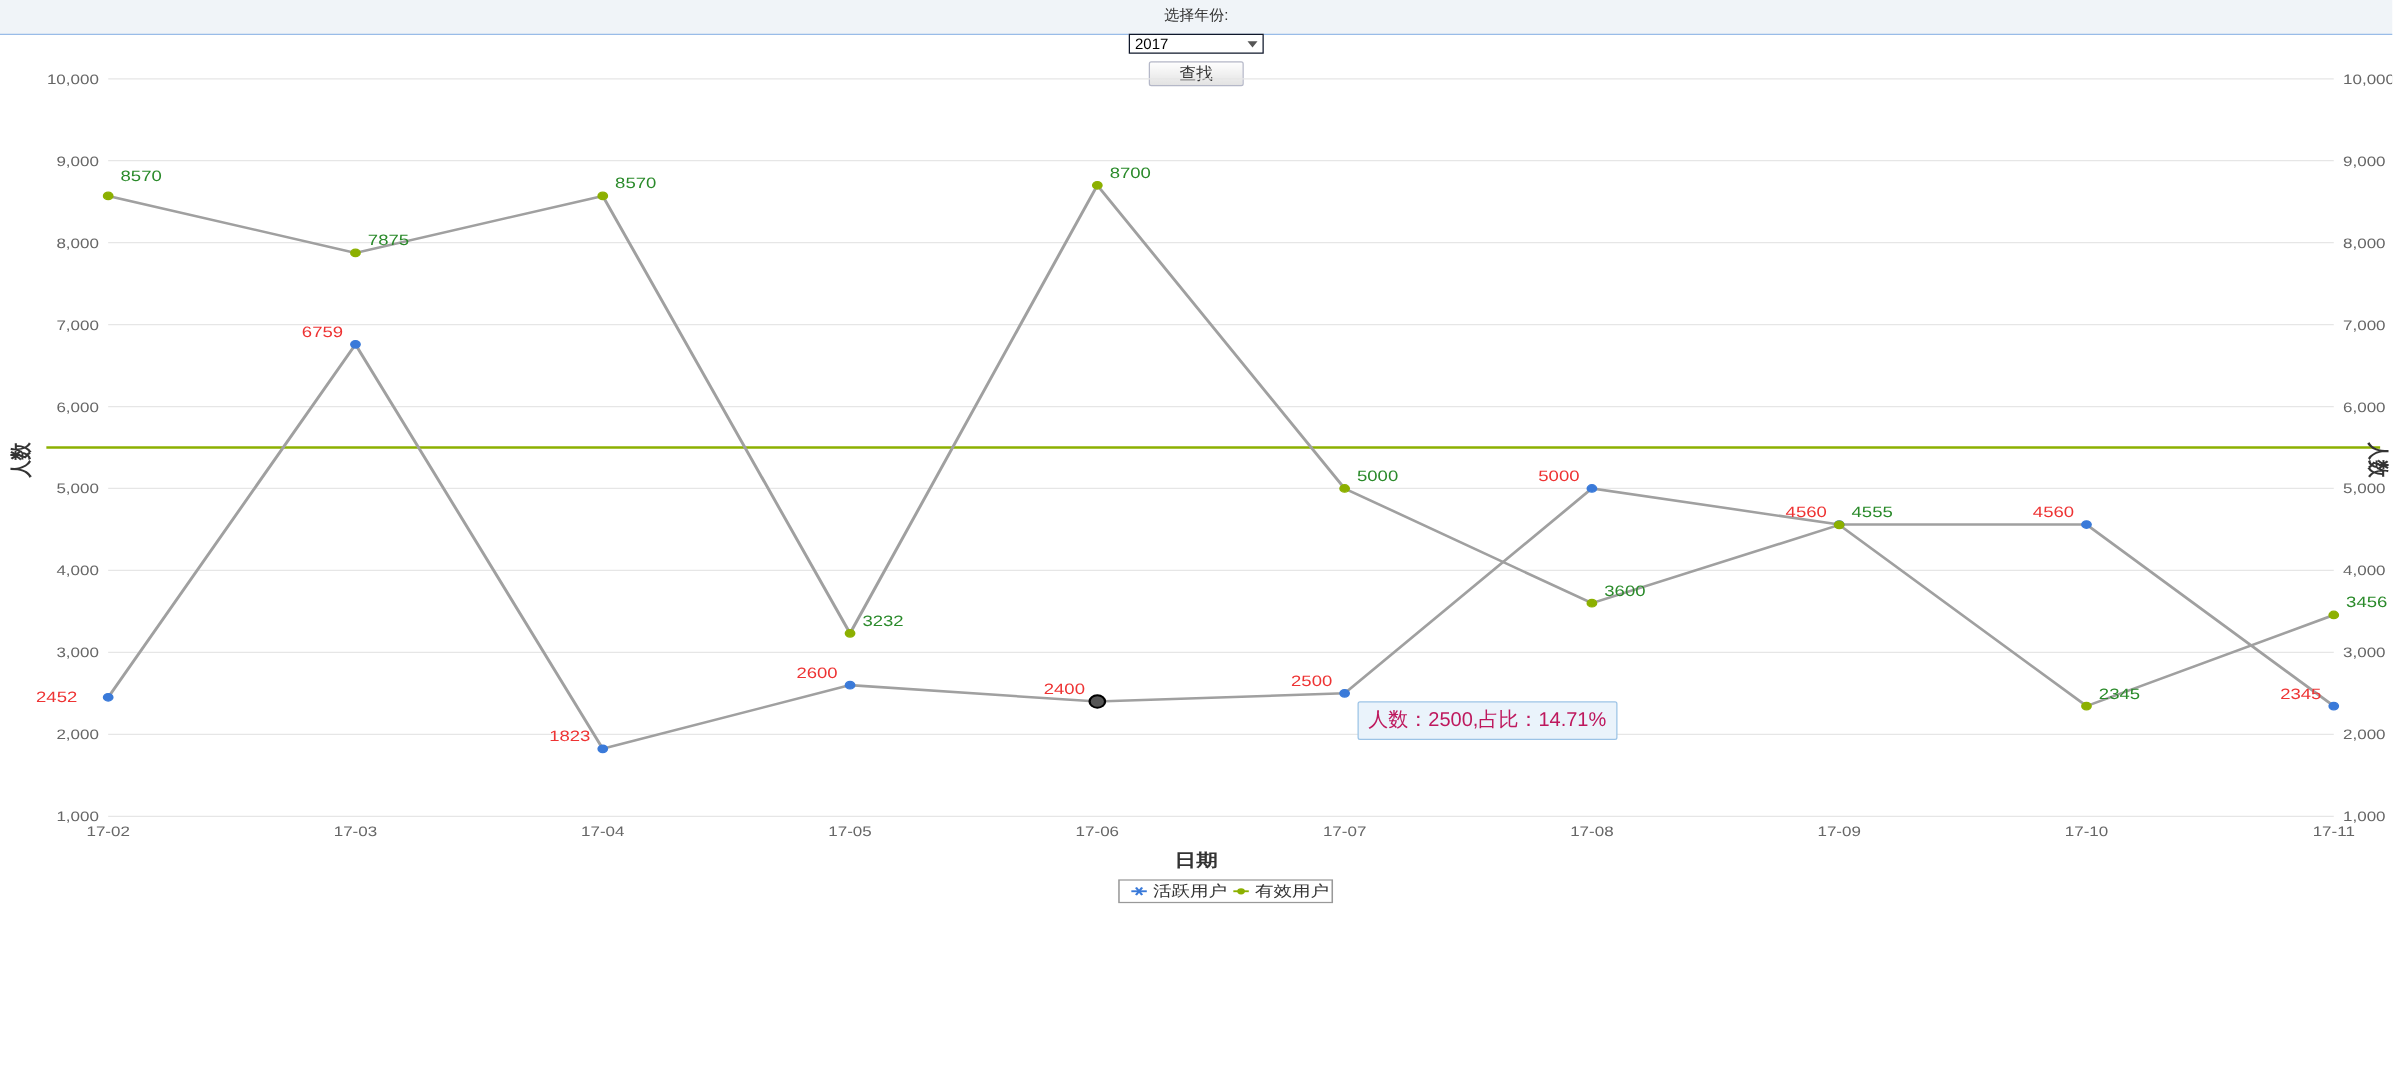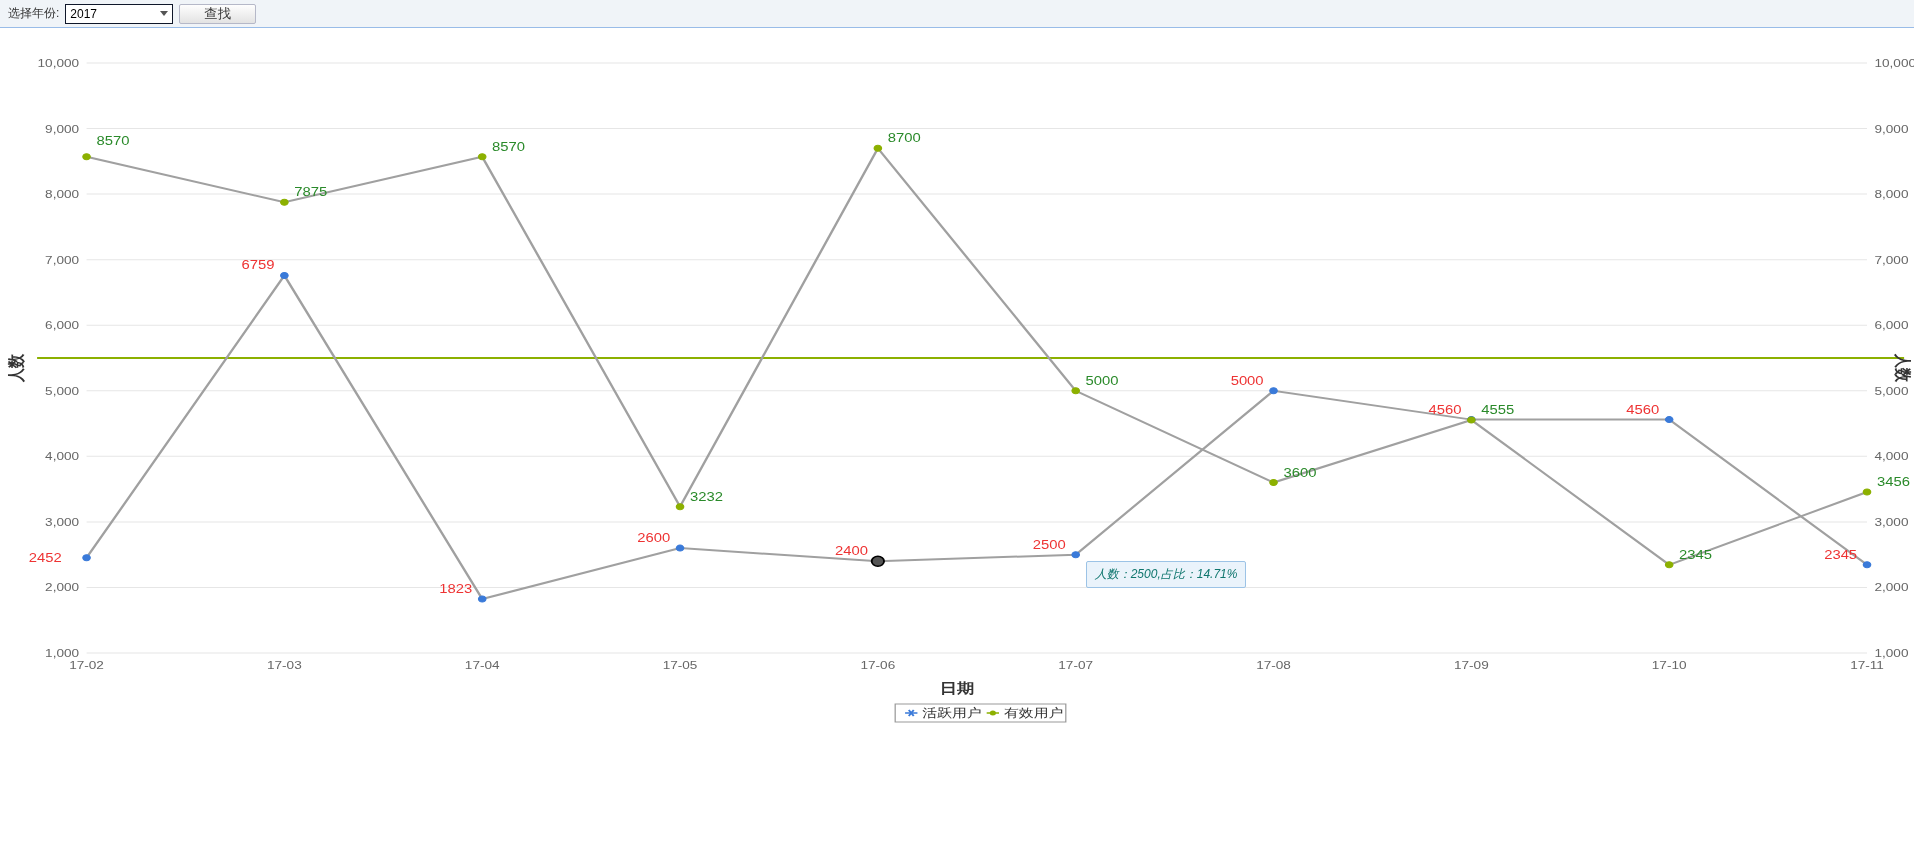--- a/index.html
+++ b/index.html
@@ -1,20 +1,20 @@
 <!DOCTYPE html>
 <html><head>
 <meta charset="utf-8">
 <style>
 * { margin: 0; padding: 0; box-sizing: border-box; }
 body { font-family: Arial, "Microsoft YaHei", sans-serif; font-size: 12px; background: #fff; }
 .toolbar {
   display: flex; align-items: center; padding: 4px 8px;
   border-bottom: 1px solid #99bce8; background: #f0f4f8;
-  gap: 6px; height: 28px;
+  gap: 6px; height: 28px; flex-direction: column;
 }
 .toolbar label { color: #333; }
 .year-select {
   display: flex; align-items: center; justify-content: space-between;
   width: 108px; height: 20px; padding: 0 4px;
   border: 1px solid #0f172a; background: #fff; cursor: pointer;
 }
 .year-select .chevron { width: 0; height: 0; border-left: 4px solid transparent;
   border-right: 4px solid transparent; border-top: 5px solid #555; }
 .search-btn {
@@ -31,21 +31,21 @@
 .dot-highlight { fill: #555; stroke: #000; stroke-width: 1.5; r: 5; }
 .val-label { font-size: 12px; fill: #e33; }
 .val-label-green { font-size: 12px; fill: #2a8a2a; }
 .tick-label { font-size: 11px; fill: #666; }
 .axis-title { font-size: 14px; fill: #333; font-weight: bold; }
 .legend-box { fill: #fff; stroke: #999; }
 .legend-text { font-size: 12px; fill: #333; }
 .tooltip {
   position: absolute; padding: 4px 8px;
   background: #eaf3fb; border: 1px solid #9cc3e6; border-radius: 2px;
-  font-size: 12px; color: #0f766e; white-space: nowrap; font-style: italic;
+  font-size: 16px; color: #be185d; white-space: nowrap;
 }
 </style>
 </head>
 <body>
 
 <div class="toolbar">
   <label>选择年份:</label>
   <div class="year-select">
     <span>2017</span>
     <span class="chevron"></span>

